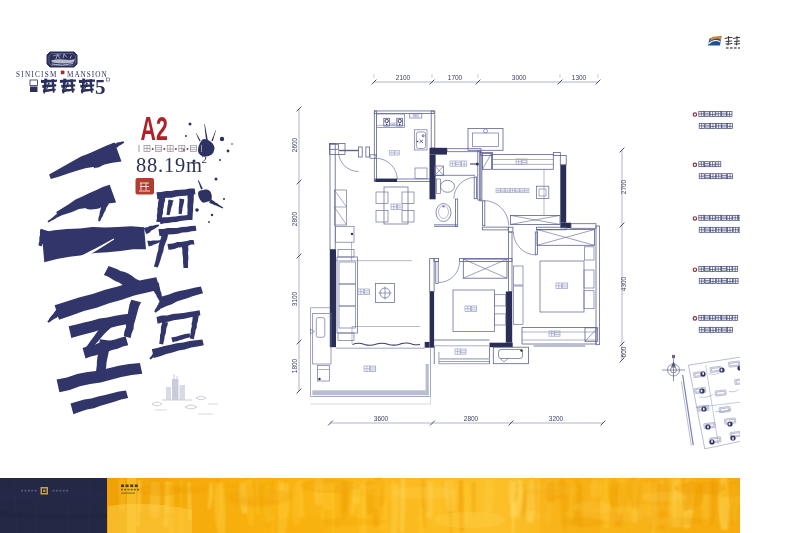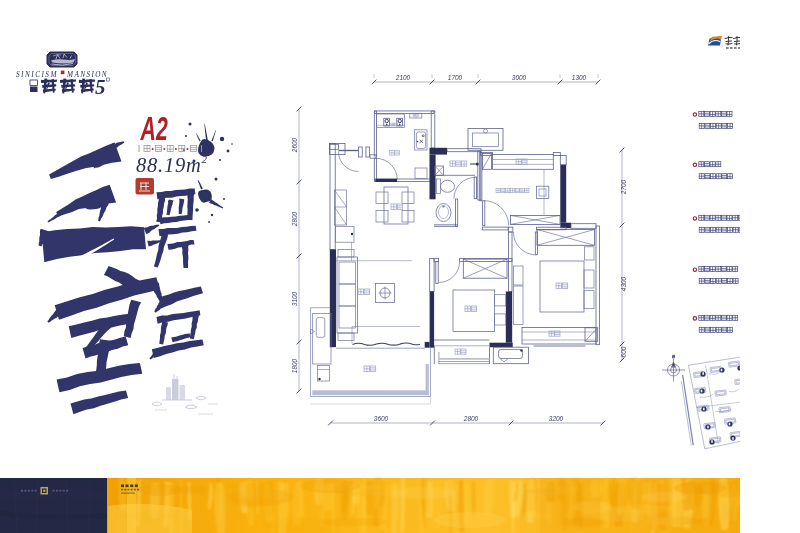--- a/index.html
+++ b/index.html
@@ -1,17 +1,17 @@
 <!DOCTYPE html>
 <html><head>
 <meta charset="utf-8">
 <style>
   html,body { margin:0; padding:0; background:#ffffff; }
   #page { position:relative; width:740px; height:533px; overflow:hidden; background:#ec4899;
-          font-family:"Liberation Sans", sans-serif;font-style:italic; }
+          font-family:"Liberation Sans", sans-serif; }
   svg { position:absolute; left:0; top:0; }
 </style>
 </head>
 <body>
 <div id="page">
 <svg width="800" height="533" viewBox="0 0 800 533">
 <defs>
   <linearGradient id="gold" x1="0" y1="0" x2="1" y2="0">
     <stop offset="0" stop-color="#f0a409"></stop>
     <stop offset="0.25" stop-color="#fab30e"></stop>

